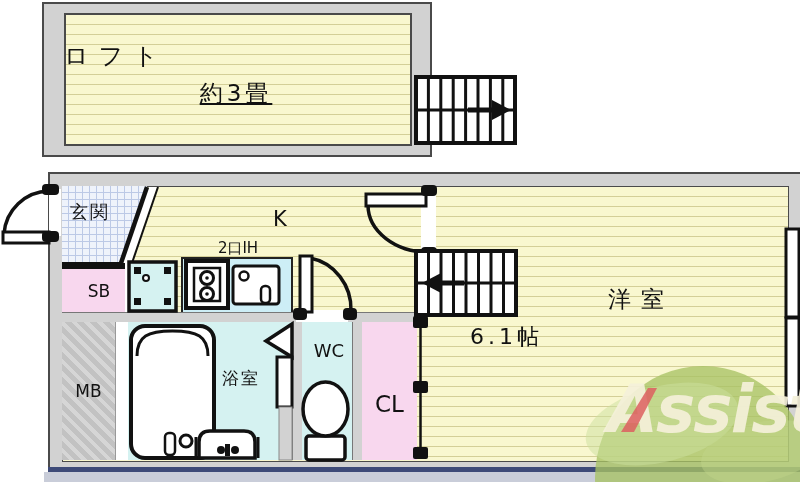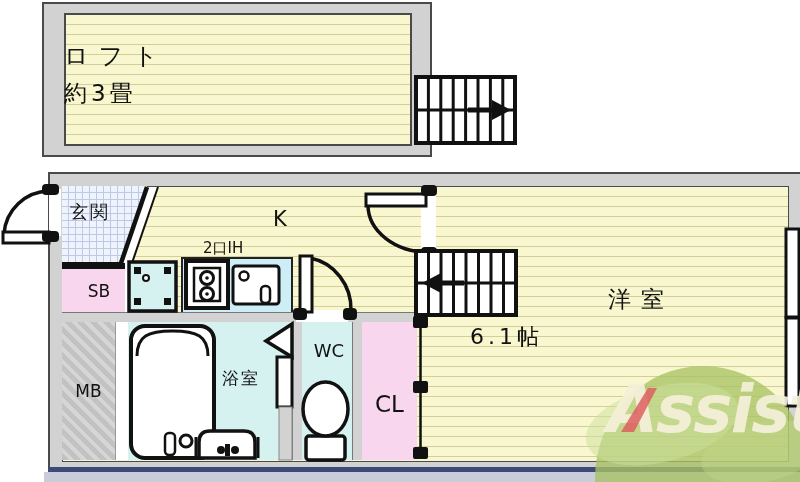--- a/index.html
+++ b/index.html
@@ -22,39 +22,39 @@
   svg{position:absolute;left:0;top:0;}
 </style>
 </head>
 <body>
 
 <div id="plan">
 
   <div class="abs wall" style="left:42px;top:2px;width:386px;height:151px;border:2px solid #4a4a4a;"></div>
   <div class="abs flooring" style="left:64px;top:13px;width:344px;height:129px;border:2px solid #4a4a4a;"></div>
   <div class="label" style="left:64px;top:44px;width:344px;font-size:24px;letter-spacing:10px;">ロフト</div>
-  <div class="label" style="left:64px;top:82px;width:344px;font-size:23px;letter-spacing:4px;">約3畳</div>
+  <div class="label" style="left:64px;top:82px;width:344px;text-align:center;font-size:23px;letter-spacing:4px;text-decoration:underline;">約3畳</div>
 
   <div class="abs wall" style="left:48px;top:172px;width:750px;height:300px;border:2px solid #4a4a4a;"></div>
   <div class="abs" style="left:48px;top:467px;width:752px;height:5px;background:#3d4a78;"></div>
   <div class="abs" style="left:44px;top:472px;width:756px;height:10px;background:#c9cdd9;"></div>
 
   <div class="abs flooring" style="left:62px;top:186px;width:725px;height:274px;border:1px solid #4a4a4a;"></div>
 
   <div class="abs entrance-grid" style="left:62px;top:186px;width:86px;height:77px;clip-path:polygon(0 0,99% 0,69% 100%,0 100%);"></div>
   <div class="label" style="left:70px;top:203px;font-size:18px;letter-spacing:2px;">玄関</div>
 
   <div class="abs" style="left:62px;top:262px;width:66px;height:7px;background:#111;"></div>
 
   <div class="abs pink" style="left:62px;top:269px;width:63px;height:43px;border-right:1px solid #888;"></div>
   <div class="label" style="left:62px;top:283px;width:74px;text-align:center;font-size:17px;">SB</div>
   <div class="abs" style="left:125px;top:262px;width:6px;height:50px;background:#fff;"></div>
 
   <div class="label" style="left:273px;top:209px;font-size:21px;">K</div>
-  <div class="label" style="left:203px;top:241px;width:70px;font-size:15px;">2口IH</div>
+  <div class="label" style="left:203px;top:241px;width:70px;text-align:center;font-size:15px;">2口IH</div>
 
   <div class="abs cyan" style="left:181px;top:257px;width:108px;height:54px;border:2px solid #222;background:#cdeef6;"></div>
 
   <div class="abs wall" style="left:62px;top:312px;width:360px;height:10px;border-top:1px solid #777;border-bottom:1px solid #777;"></div>
   <div class="abs" style="left:296px;top:310px;width:52px;height:13px;background:#fff;"></div>
 
   <div class="abs hatch" style="left:62px;top:322px;width:53px;height:138px;"></div>
   <div class="label" style="left:62px;top:383px;width:53px;text-align:center;font-size:17px;">MB</div>
   <div class="abs" style="left:115px;top:322px;width:13px;height:138px;background:#fff;border-left:1px solid #999;border-right:1px solid #999;"></div>
 

